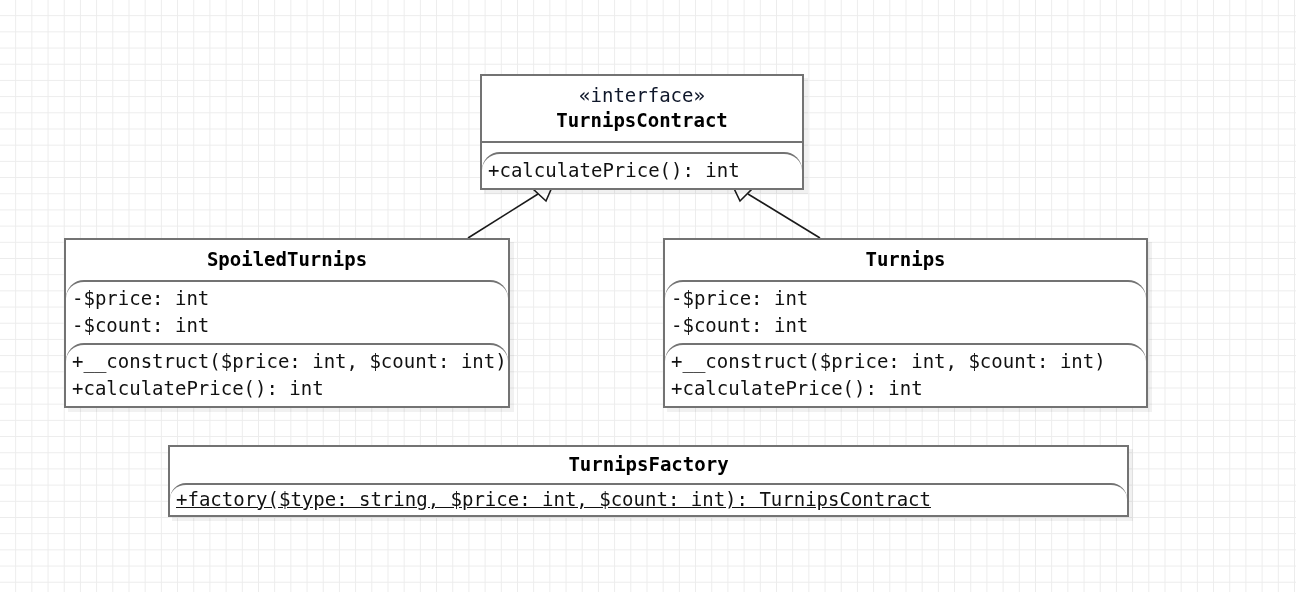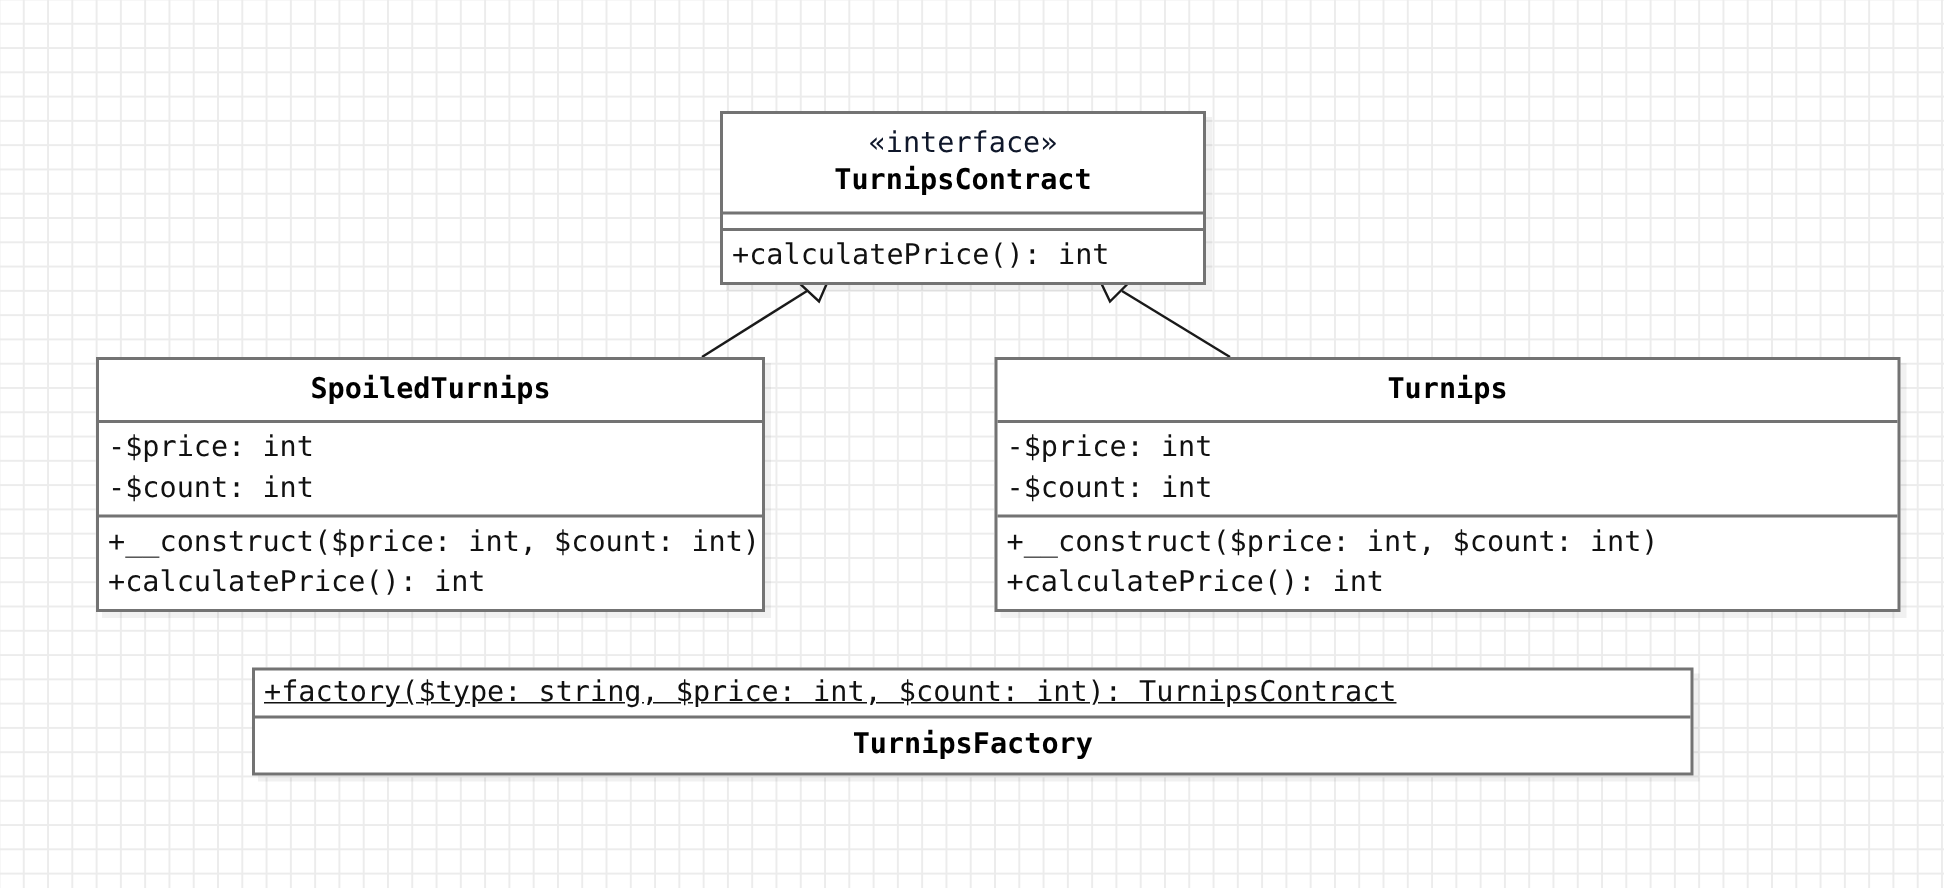--- a/index.html
+++ b/index.html
@@ -71,20 +71,21 @@
   .class-name {
     display: block;
     font-weight: bold;
     font-size: 19px;
     line-height: 25px;
     color: #000000;
   }
 
   .members-compartment {
     padding: 3px 0 4px 6px;
+    border-radius: 18px;
   }
   .member {
     display: block;
     font-size: 19px;
     line-height: 27px;
     color: #111111;
     white-space: pre;
     text-align: left;
   }
   .member.static {
@@ -102,21 +103,21 @@
     width: 324px;
   }
   #box-spoiled {
     left: 64px;
     top: 238px;
     width: 446px;
   }
   #box-turnips {
     left: 663px;
     top: 238px;
-    width: 604px;
+    width: 485px;
   }
   #box-factory {
     left: 168px;
     top: 445px;
     width: 961px;
   }
   #box-factory .title-compartment {
     padding: 5px 10px 6px 10px;
   }
   #box-factory .members-compartment {
@@ -175,21 +176,21 @@
       <span class="member">-$price: int</span>
       <span class="member">-$count: int</span>
     </div>
     <div class="compartment members-compartment">
       <span class="member">+__construct($price: int, $count: int)</span>
       <span class="member">+calculatePrice(): int</span>
     </div>
   </div>
 
   <div class="uml-box" id="box-factory">
+    <div class="compartment title-compartment">
+      <span class="class-name">TurnipsFactory</span>
+    </div>
     <div class="compartment members-compartment">
       <span class="member static">+factory($type: string, $price: int, $count: int): TurnipsContract</span>
-    </div>
-    <div class="compartment title-compartment">
-      <span class="class-name">TurnipsFactory</span>
     </div>
   </div>
 
 </div>
 
 </body></html>

